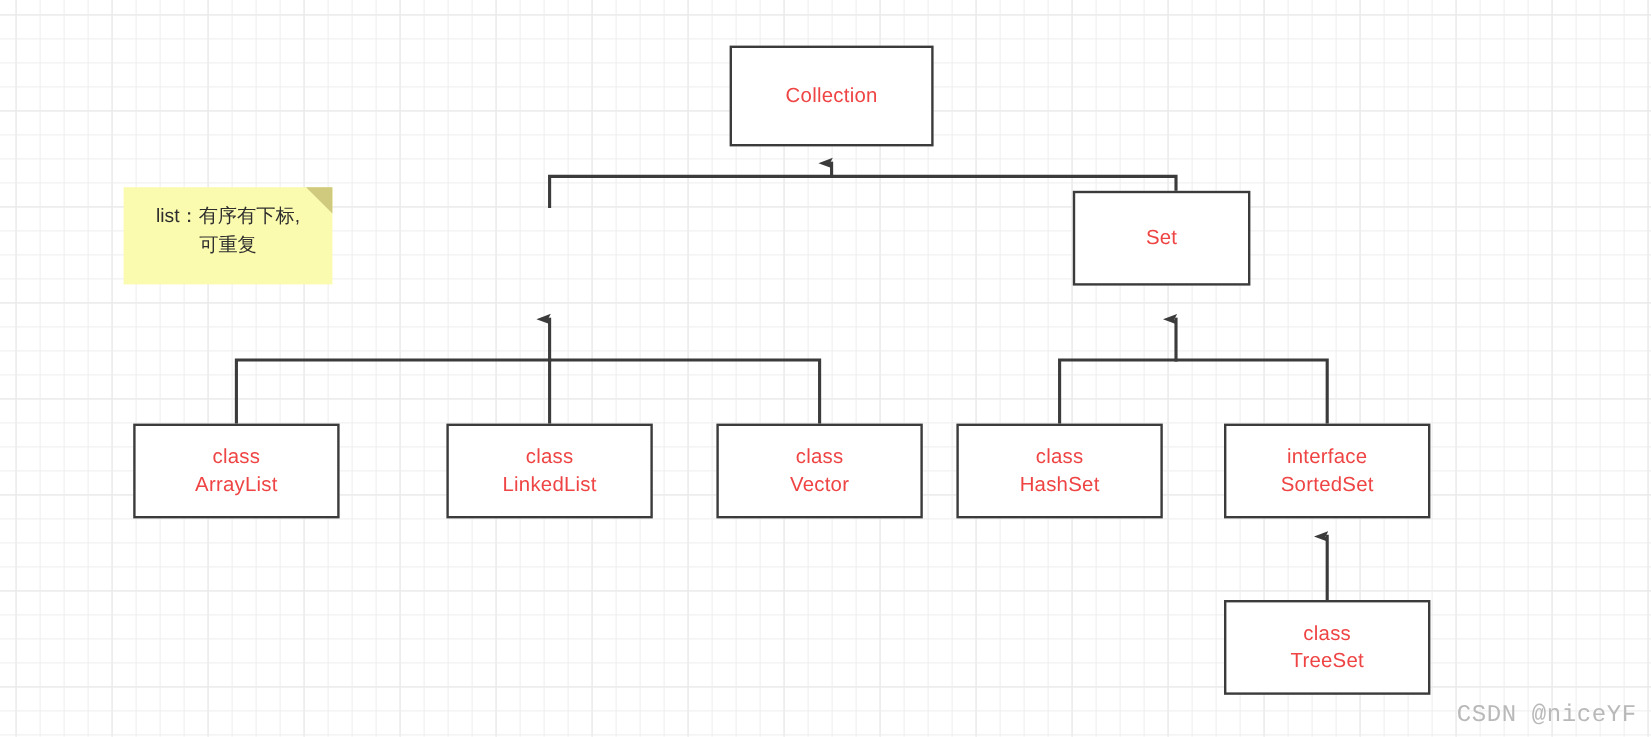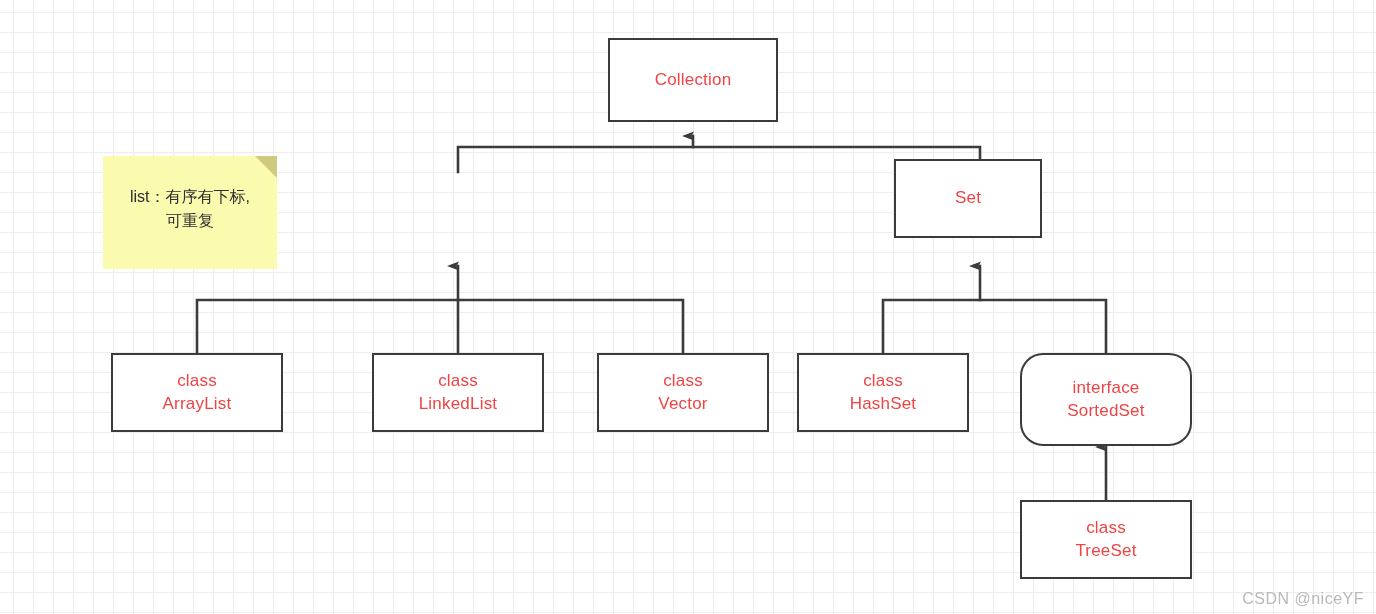--- a/index.html
+++ b/index.html
@@ -70,23 +70,23 @@
   }
   .note .note-text {
     position: relative;
     z-index: 2;
   }
   #watermark {
     position: absolute;
     right: 12px;
     bottom: 6px;
     color: #b9b9b9;
-    font-size: 16px;
+    font-size: 20px;
     letter-spacing: 0.5px;
-    font-family: Liberation Sans, sans-serif;
+    font-family: Liberation Mono, monospace;
   }
 </style>
 </head>
 <body>
 
 <div id="canvas">
 
   <svg id="edges" viewBox="0 0 1376 614" width="1376" height="614">
     <defs>
       <marker id="arrow" markerWidth="10" markerHeight="12" refX="5" refY="11" orient="auto" markerUnits="userSpaceOnUse">
@@ -125,27 +125,27 @@
 
   <div class="node" style="left:372px;top:353px;width:172px;height:79px;">class
 LinkedList</div>
 
   <div class="node" style="left:597px;top:353px;width:172px;height:79px;">class
 Vector</div>
 
   <div class="node" style="left:797px;top:353px;width:172px;height:79px;">class
 HashSet</div>
 
-  <div class="node" style="left:1020px;top:353px;width:172px;height:93px;border-radius:23px;">interface
+  <div class="node" style="left:1020px;top:353px;width:172px;height:79px;">interface
 SortedSet</div>
 
   <div class="node" style="left:1020px;top:500px;width:172px;height:79px;">class
 TreeSet</div>
 
-  <div class="note" style="left:103px;top:156px;width:174px;height:113px;">
+  <div class="note" style="left:103px;top:156px;width:174px;height:81px;">
     <span class="fold"></span>
     <span class="note-text">list：有序有下标,
 可重复</span>
   </div>
 
 
   <div id="watermark">CSDN @niceYF</div>
 
 </div>
 

